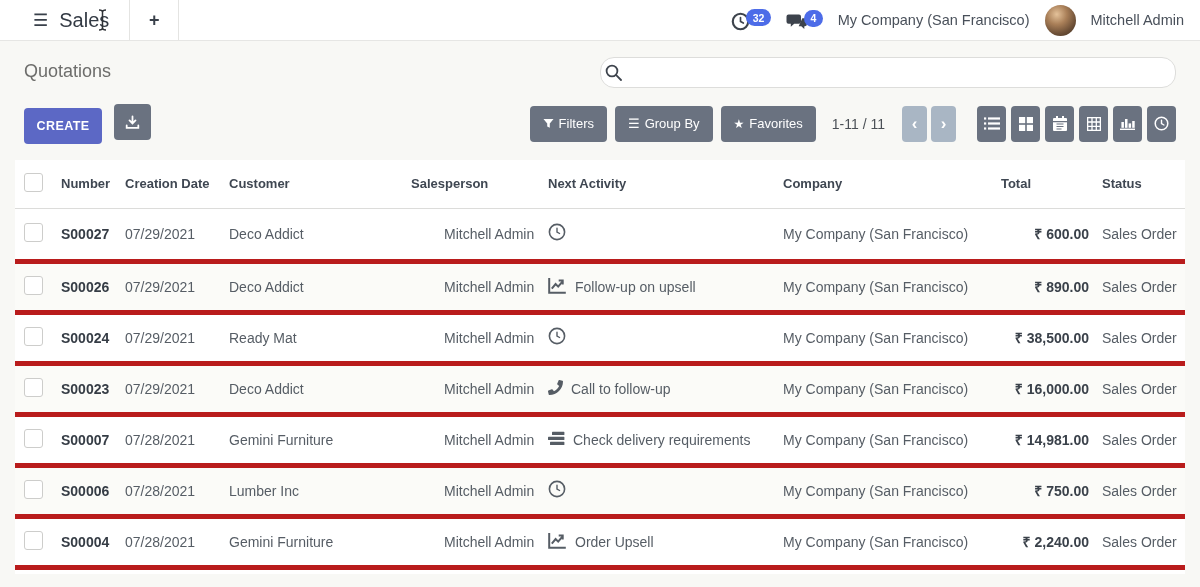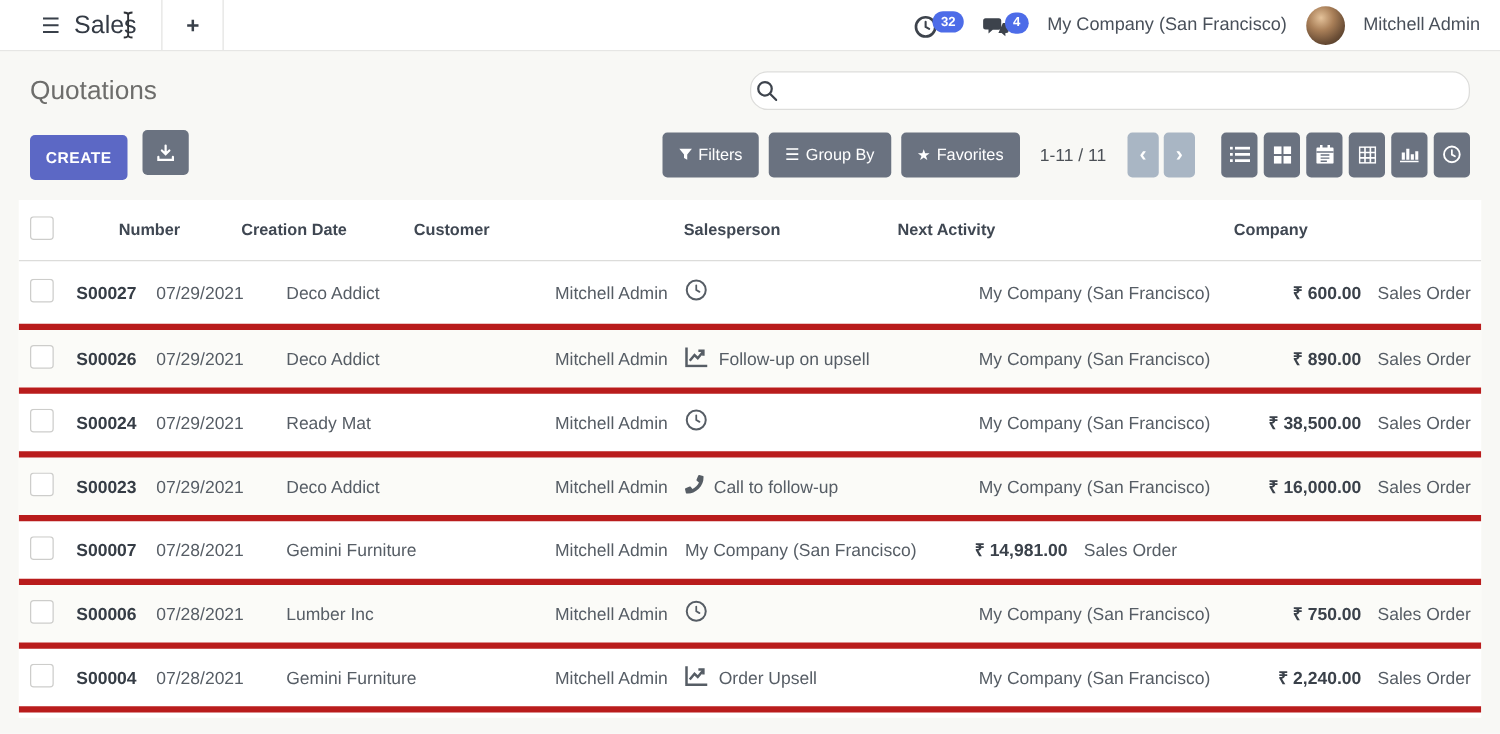--- a/index.html
+++ b/index.html
@@ -18,21 +18,21 @@
   .sys svg { margin-top:3px; }
   .count { background:var(--badge-blue,#4d6ce8); color:#fff; border-radius:10px; font-size:10.5px; font-weight:700; padding:2.5px 6.5px; margin-left:-4px; }
   .company-name, .user-name { font-size:14.5px; color:#49505a; white-space:nowrap; }
   .avatar-top { width:31px; height:31px; border-radius:50%; flex:none;
     background: radial-gradient(circle at 38% 30%, #e4c29a 0%, #a97f58 35%, #6b4e36 68%, #3c2d20 100%); }
   .cursor-ibeam { position:absolute; left:97px; top:8px; }
 
   
   .cp { padding:16px 24px 0 24px; }
   .cp-row1 { display:flex; justify-content:space-between; align-items:flex-start; height:36px; }
-  .page-title { font-size:21px; font-weight:400; color:#6d6d6b; margin-top:4px; }
+  .page-title { font-size:18px; font-weight:400; color:#6d6d6b; margin-top:4px; }
   .searchbar { width:576px; height:31px; background:#fff; border:1px solid #dddddb; border-radius:14px; display:flex; align-items:center; padding:0 12px 0 4px; }
   .facet { display:flex; align-items:center; gap:6px; border:1px solid #d5d5d3; border-radius:12px; height:24px; padding:0 9px; font-size:12.5px; color:#3f4651; background:#fff; white-space:nowrap; }
   .facet .x-glyph { font-weight:700; font-size:11px; color:#2f353e; cursor:pointer; }
   .search-input { flex:1; border:none; outline:none; background:transparent; font-family:inherit; font-size:14px; color:#444; padding:0 9px; min-width:0; }
   .search-input::placeholder { color:#c3c7cc; }
   .mag-btn { background:none; border:none; cursor:pointer; display:flex; padding:0; }
 
   .cp-row2 { display:flex; justify-content:space-between; align-items:center; margin-top:11px; }
   .btn { height:36px; border:none; border-radius:4px; font-family:inherit; cursor:pointer; }
   .btn-create { background:var(--accent,#5c68c5); color:#fff; width:78px; font-size:12.5px; font-weight:700; letter-spacing:.4px; }
@@ -42,21 +42,21 @@
   .btn-dark .star-glyph { font-size:12px; }
   .btn-dark .gb-glyph { font-size:13px; }
   .pager-text { font-size:14px; color:#4b5056; margin:0 13px 0 16px; white-space:nowrap; }
   .btn-pager { background:var(--pager-button,#a9b6c4); color:#fff; width:25px; font-size:17px; font-weight:700; line-height:1; margin-left:4px; }
   .view-switcher { display:flex; margin-left:16px; }
   .btn-view { background:var(--button-gray,#6a7280); width:29px; margin-left:5px; display:inline-flex; align-items:center; justify-content:center; }
 
   
   .list { margin:16px 15px 0 15px; background:#fff; position:relative; height:414px; overflow:hidden; }
   .hrow, .trow { display:flex; align-items:center; }
-  .hrow { height:48px; font-size:13px; font-weight:700; color:#3f4752;gap:34px; }
+  .hrow { height:48px; font-size:13px; font-weight:700; color:#3f4752; }
   .trow { height:51px; border-top:5px solid #b91c1c; font-size:14px; color:#565d65; background:#fff; cursor:pointer; }
   .trow:first-of-type { border-top:1px solid #dcdcda; }
   .trow:nth-of-type(even) { background:#fbfbf8; }
   .cell { flex:none; overflow:hidden; white-space:nowrap; }
   .c-check   { width:46px; padding-left:9px; }
   .c-number  { width:64px; }
   .trow .c-number { font-weight:700; color:#353c45; }
   .c-date    { width:104px; }
   .c-customer{ width:182px; }
   .c-sales   { width:137px; display:flex; align-items:center; gap:8px; }
@@ -313,20 +313,28 @@
 
   <div class="trow">
     <div class="cell c-check"><span class="checkbox"></span></div>
     <div class="cell c-number">S00007</div>
     <div class="cell c-date">07/28/2021</div>
     <div class="cell c-customer">Gemini Furniture</div>
     <div class="cell c-sales">
       <span class="avatar-sm"></span>
       <span>Mitchell Admin</span>
     </div>
+    <div class="cell c-activity">
+      <span class="act-icon ic-tasks"><svg width="17" height="15" viewBox="0 0 17 15" fill="currentColor">
+              <rect x="4" y="0.8" width="12.4" height="3.3" rx="0.6"></rect>
+              <rect x="0" y="5.8" width="16.4" height="3.3" rx="0.6"></rect>
+              <rect x="2" y="10.8" width="14.4" height="3.3" rx="0.6"></rect>
+            </svg></span>
+      <span class="act-label">Check delivery requirements</span>
+    </div>
     <div class="cell c-company">My Company (San Francisco)</div>
     <div class="cell c-total">₹ 14,981.00</div>
     <div class="cell c-status"><span class="badge-status">Sales Order</span></div>
   </div>
 
   <div class="trow">
     <div class="cell c-check"><span class="checkbox"></span></div>
     <div class="cell c-number">S00006</div>
     <div class="cell c-date">07/28/2021</div>
     <div class="cell c-customer">Lumber Inc</div>

